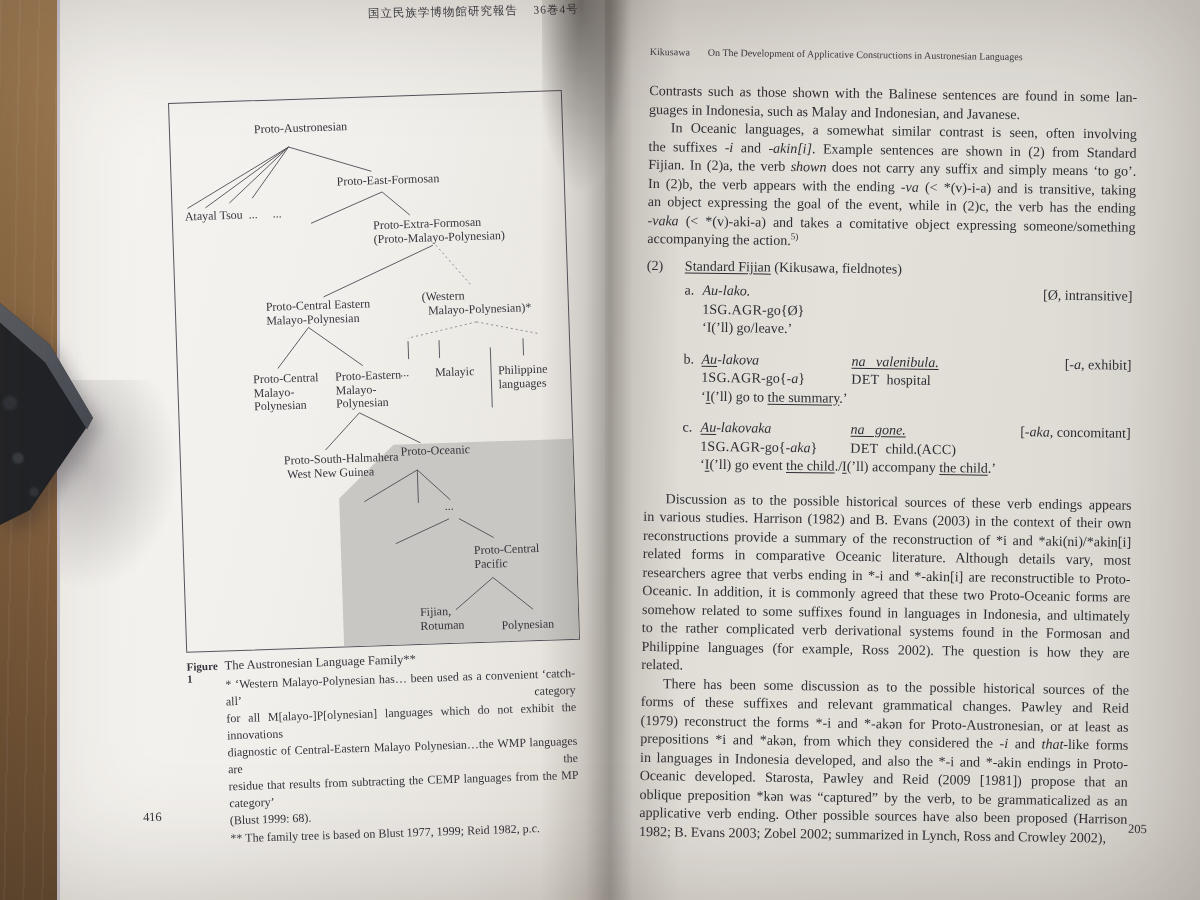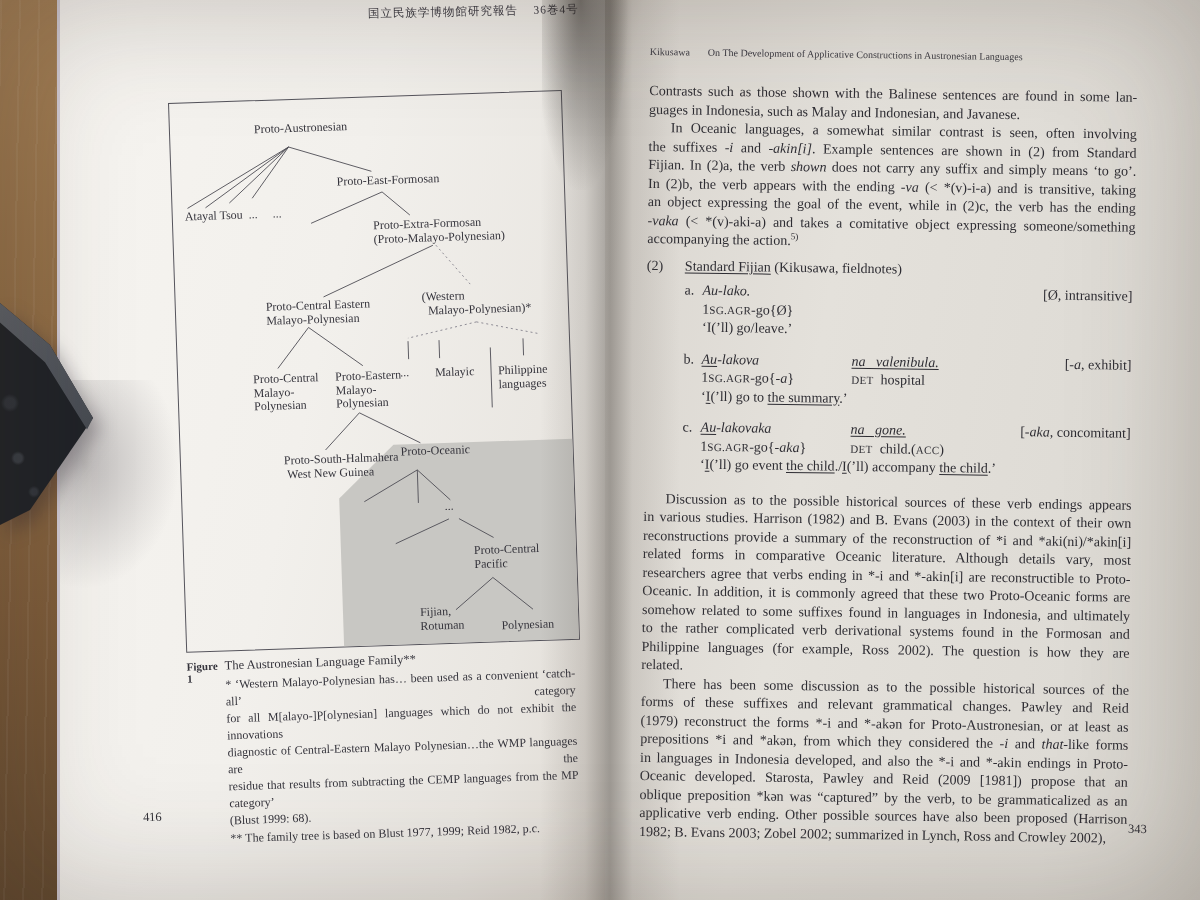--- a/index.html
+++ b/index.html
@@ -69,21 +69,21 @@
   .ex-item{padding-left:38px;margin-bottom:13px;position:relative;}
   .ex-item:last-child{margin-bottom:0;}
   .ex-row{position:relative;}
   .ex-letter{display:inline-block;width:18px;}
   .ex-colA{display:inline-block;min-width:150px;}
   .ex-tag{position:absolute;right:2px;top:0;}
   
   .i{font-style:italic;}
   .u{text-decoration:underline;text-underline-offset:2px;}
   .i.u{font-style:italic;text-decoration:underline;}
-  .sc{font-size:11px;letter-spacing:0.3px;}
+  .sc{font-size:14px;letter-spacing:0.3px;}
   .sup{vertical-align:super;font-size:9px;line-height:0;}
 </style>
 </head>
 <body>
 
 <div class="photo">
 
   <div class="page-right">
     <div class="rp-content">
       <div class="running-head">
@@ -146,21 +146,21 @@
           <div class="tline">forms of these suffixes and relevant grammatical changes. Pawley and Reid</div>
           <div class="tline">(1979) reconstruct the forms *-i and *-akən for Proto-Austronesian, or at least as</div>
           <div class="tline"><span>prepositions *i and *akən, from which they considered the </span><span class="i">-i</span><span> and </span><span class="i">that</span><span>-like forms</span></div>
           <div class="tline">in languages in Indonesia developed, and also the *-i and *-akin endings in Proto-</div>
           <div class="tline">Oceanic developed. Starosta, Pawley and Reid (2009 [1981]) propose that an</div>
           <div class="tline">oblique preposition *kən was “captured” by the verb, to be grammaticalized as an</div>
           <div class="tline">applicative verb ending. Other possible sources have also been proposed (Harrison</div>
           <div class="tline last">1982; B. Evans 2003; Zobel 2002; summarized in Lynch, Ross and Crowley 2002),</div>
         </div>
     </div>
-    <div class="rp-pagenum">343</div>
+    <div class="rp-pagenum">205</div>
   </div>
 
   <div class="page-left">
     <div class="lp-header">国立民族学博物館研究報告    36巻4号</div>
 
     <div class="lp-content">
       <div class="fig-box">
         <svg id="tree-svg" width="392" height="548" viewBox="0 0 392 548">
             <polygon points="213,348 392,348 392,548 157,548 157,400" fill="#c8c7c3"></polygon>
             <line x1="118" y1="47" x2="15" y2="105" stroke="#504f57" stroke-width="0.9"></line>

